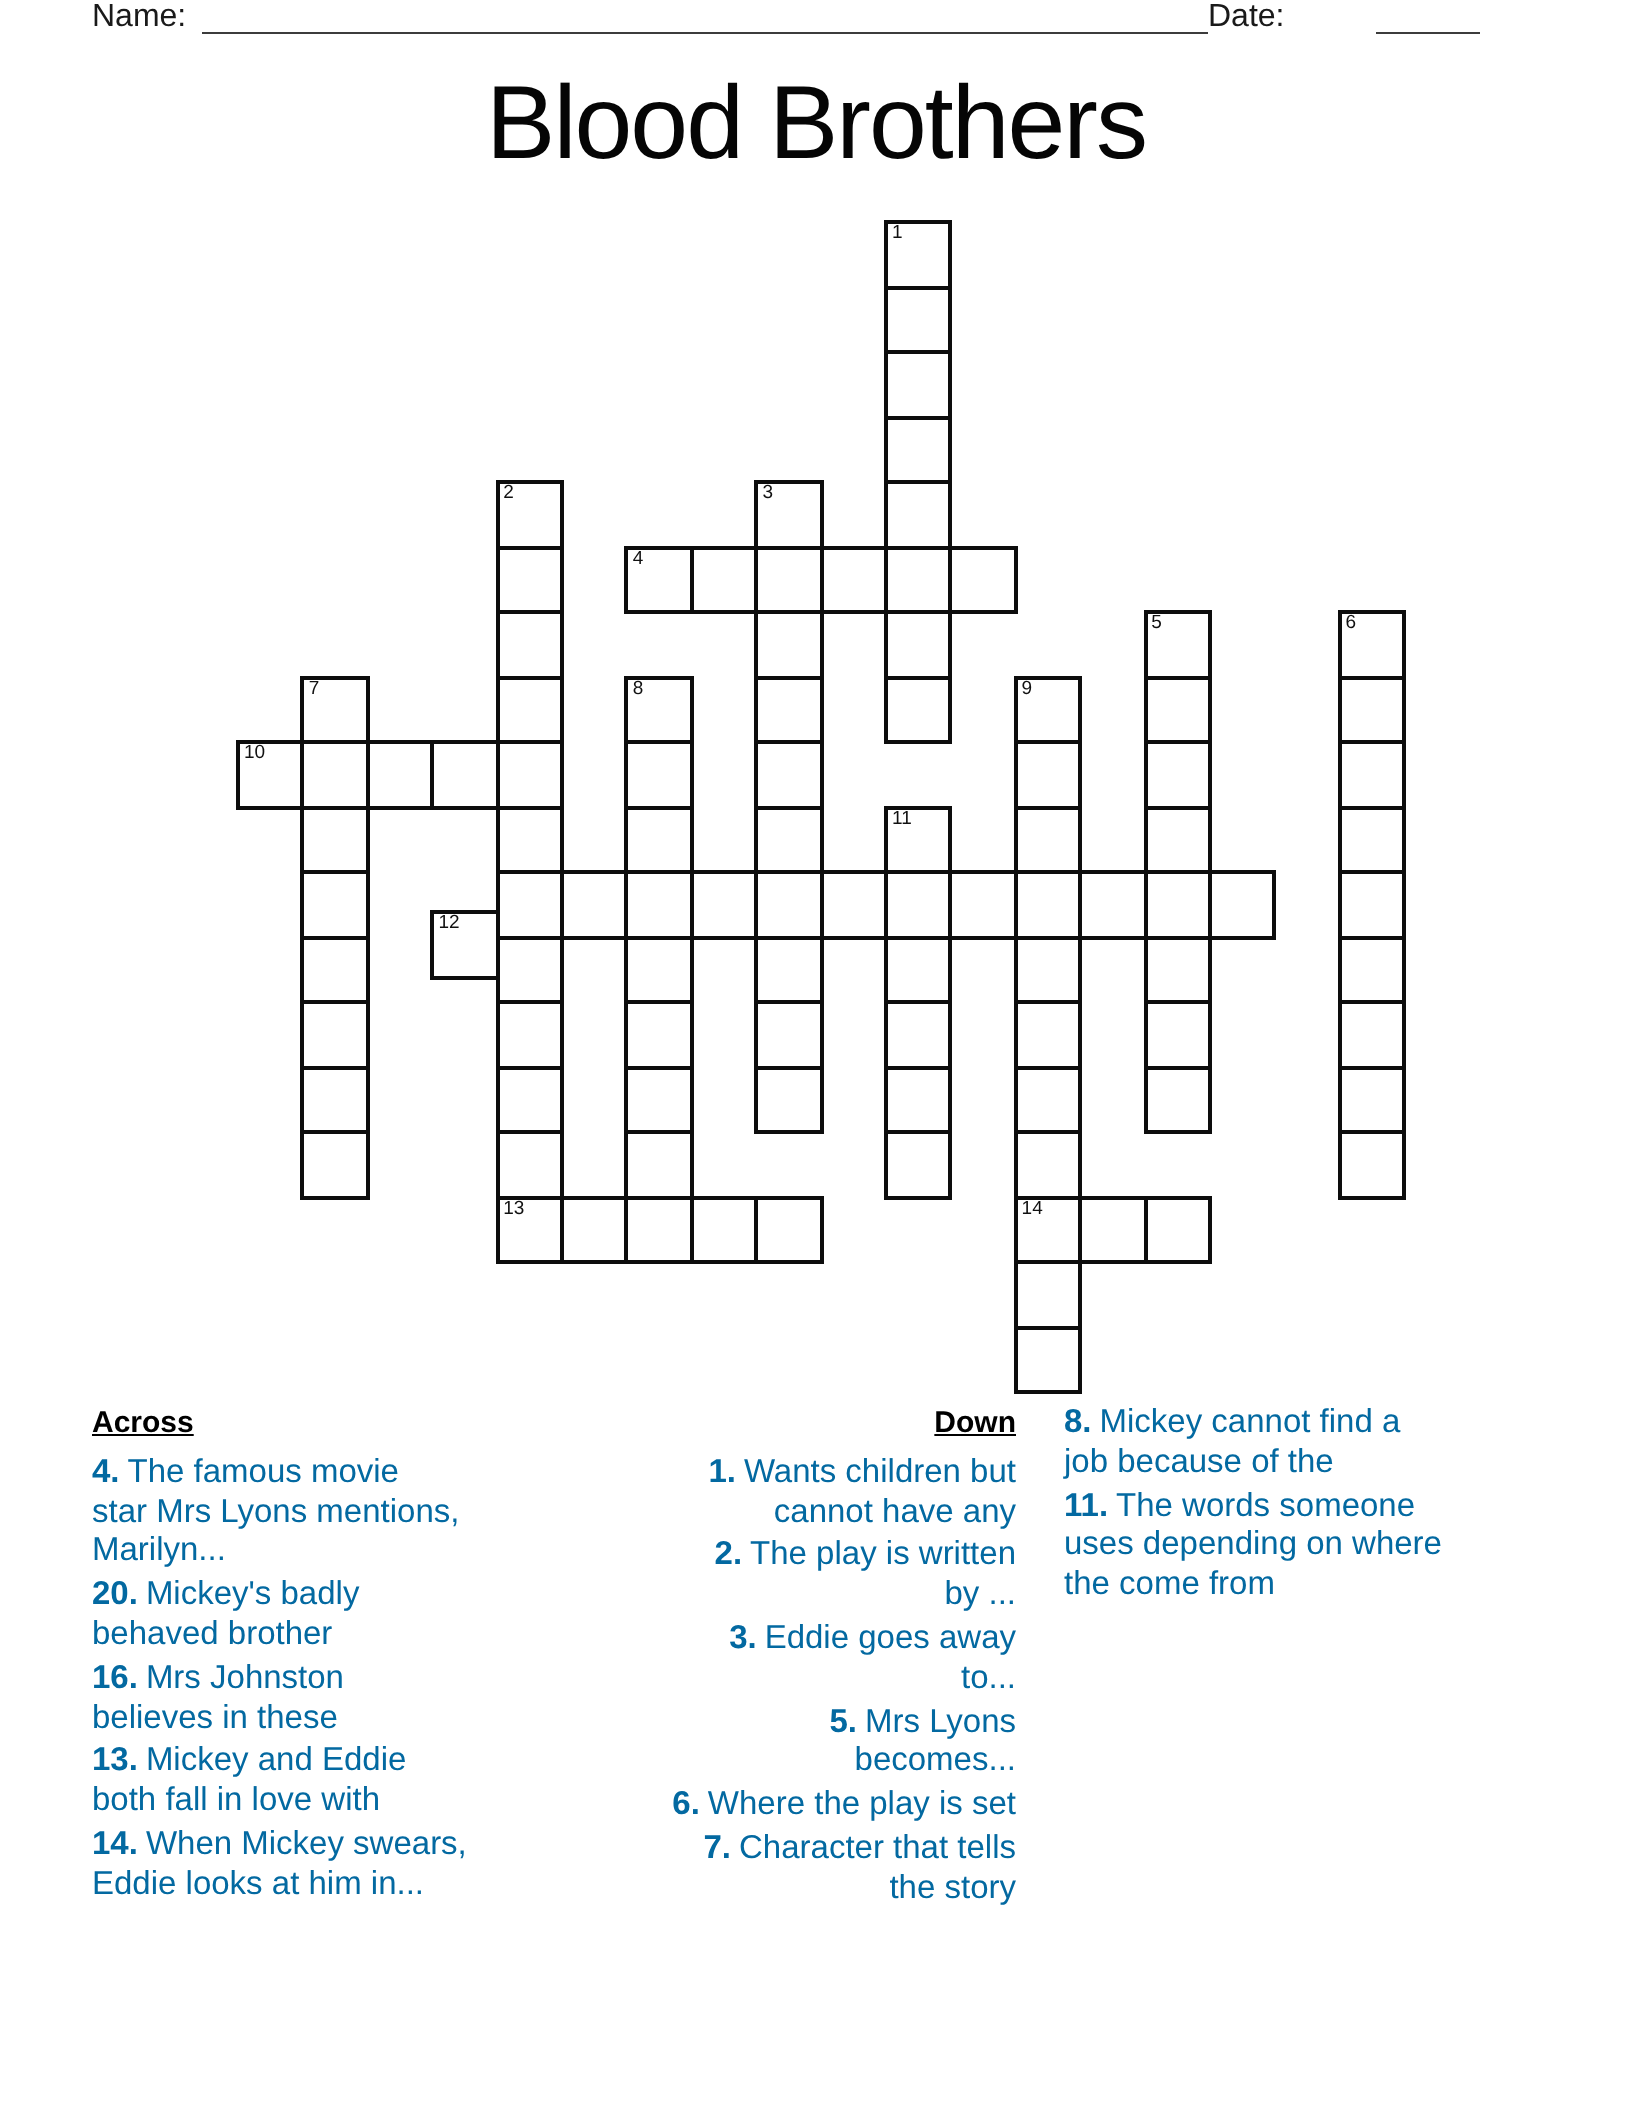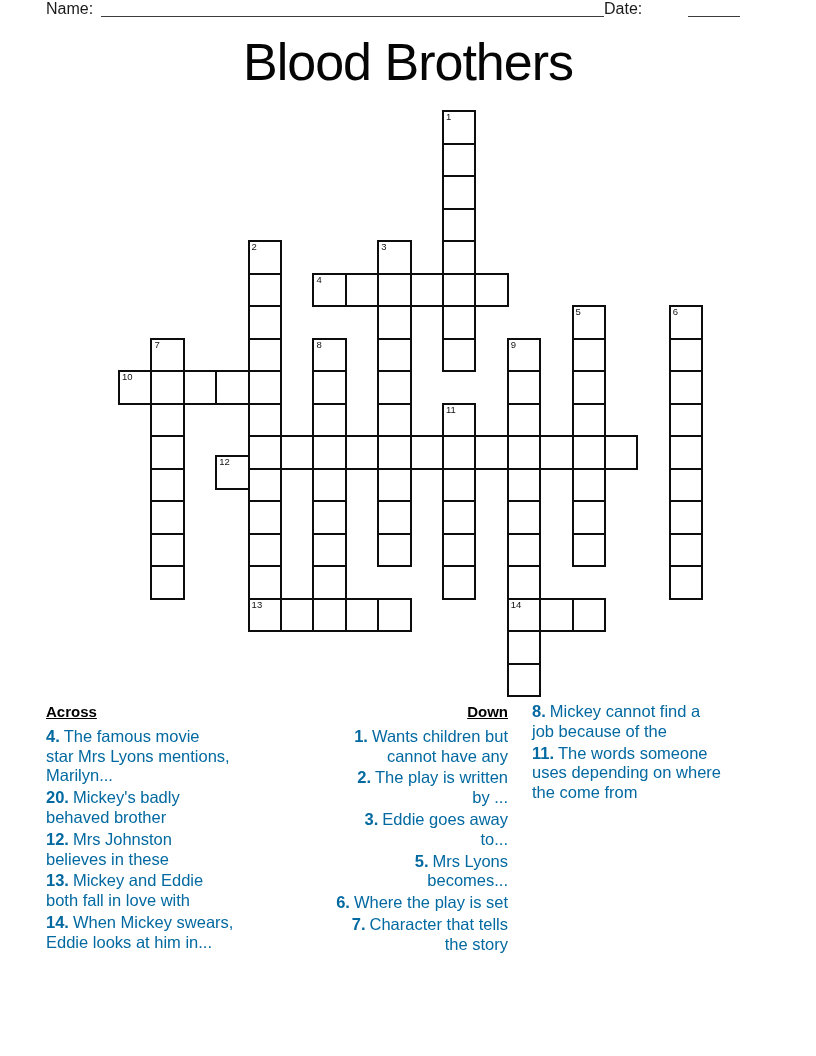--- a/index.html
+++ b/index.html
@@ -206,21 +206,21 @@
     </div>
 
   <div class="clue-col" id="across-col">
     <div class="clue-heading">Across</div>
     <div id="across-list">
         <div class="clue"><span class="cnum">4.</span><span class="ctext">The famous movie
 star Mrs Lyons mentions,
 Marilyn...</span></div>
         <div class="clue"><span class="cnum">20.</span><span class="ctext">Mickey's badly
 behaved brother</span></div>
-        <div class="clue"><span class="cnum">12.</span><span class="ctext">Mrs Johnston
+        <div class="clue"><span class="cnum">16.</span><span class="ctext">Mrs Johnston
 believes in these</span></div>
         <div class="clue"><span class="cnum">13.</span><span class="ctext">Mickey and Eddie
 both fall in love with</span></div>
         <div class="clue"><span class="cnum">14.</span><span class="ctext">When Mickey swears,
 Eddie looks at him in...</span></div>
       </div>
   </div>
 
   <div class="clue-col" id="down-col">
     <div class="clue-heading">Down</div>

